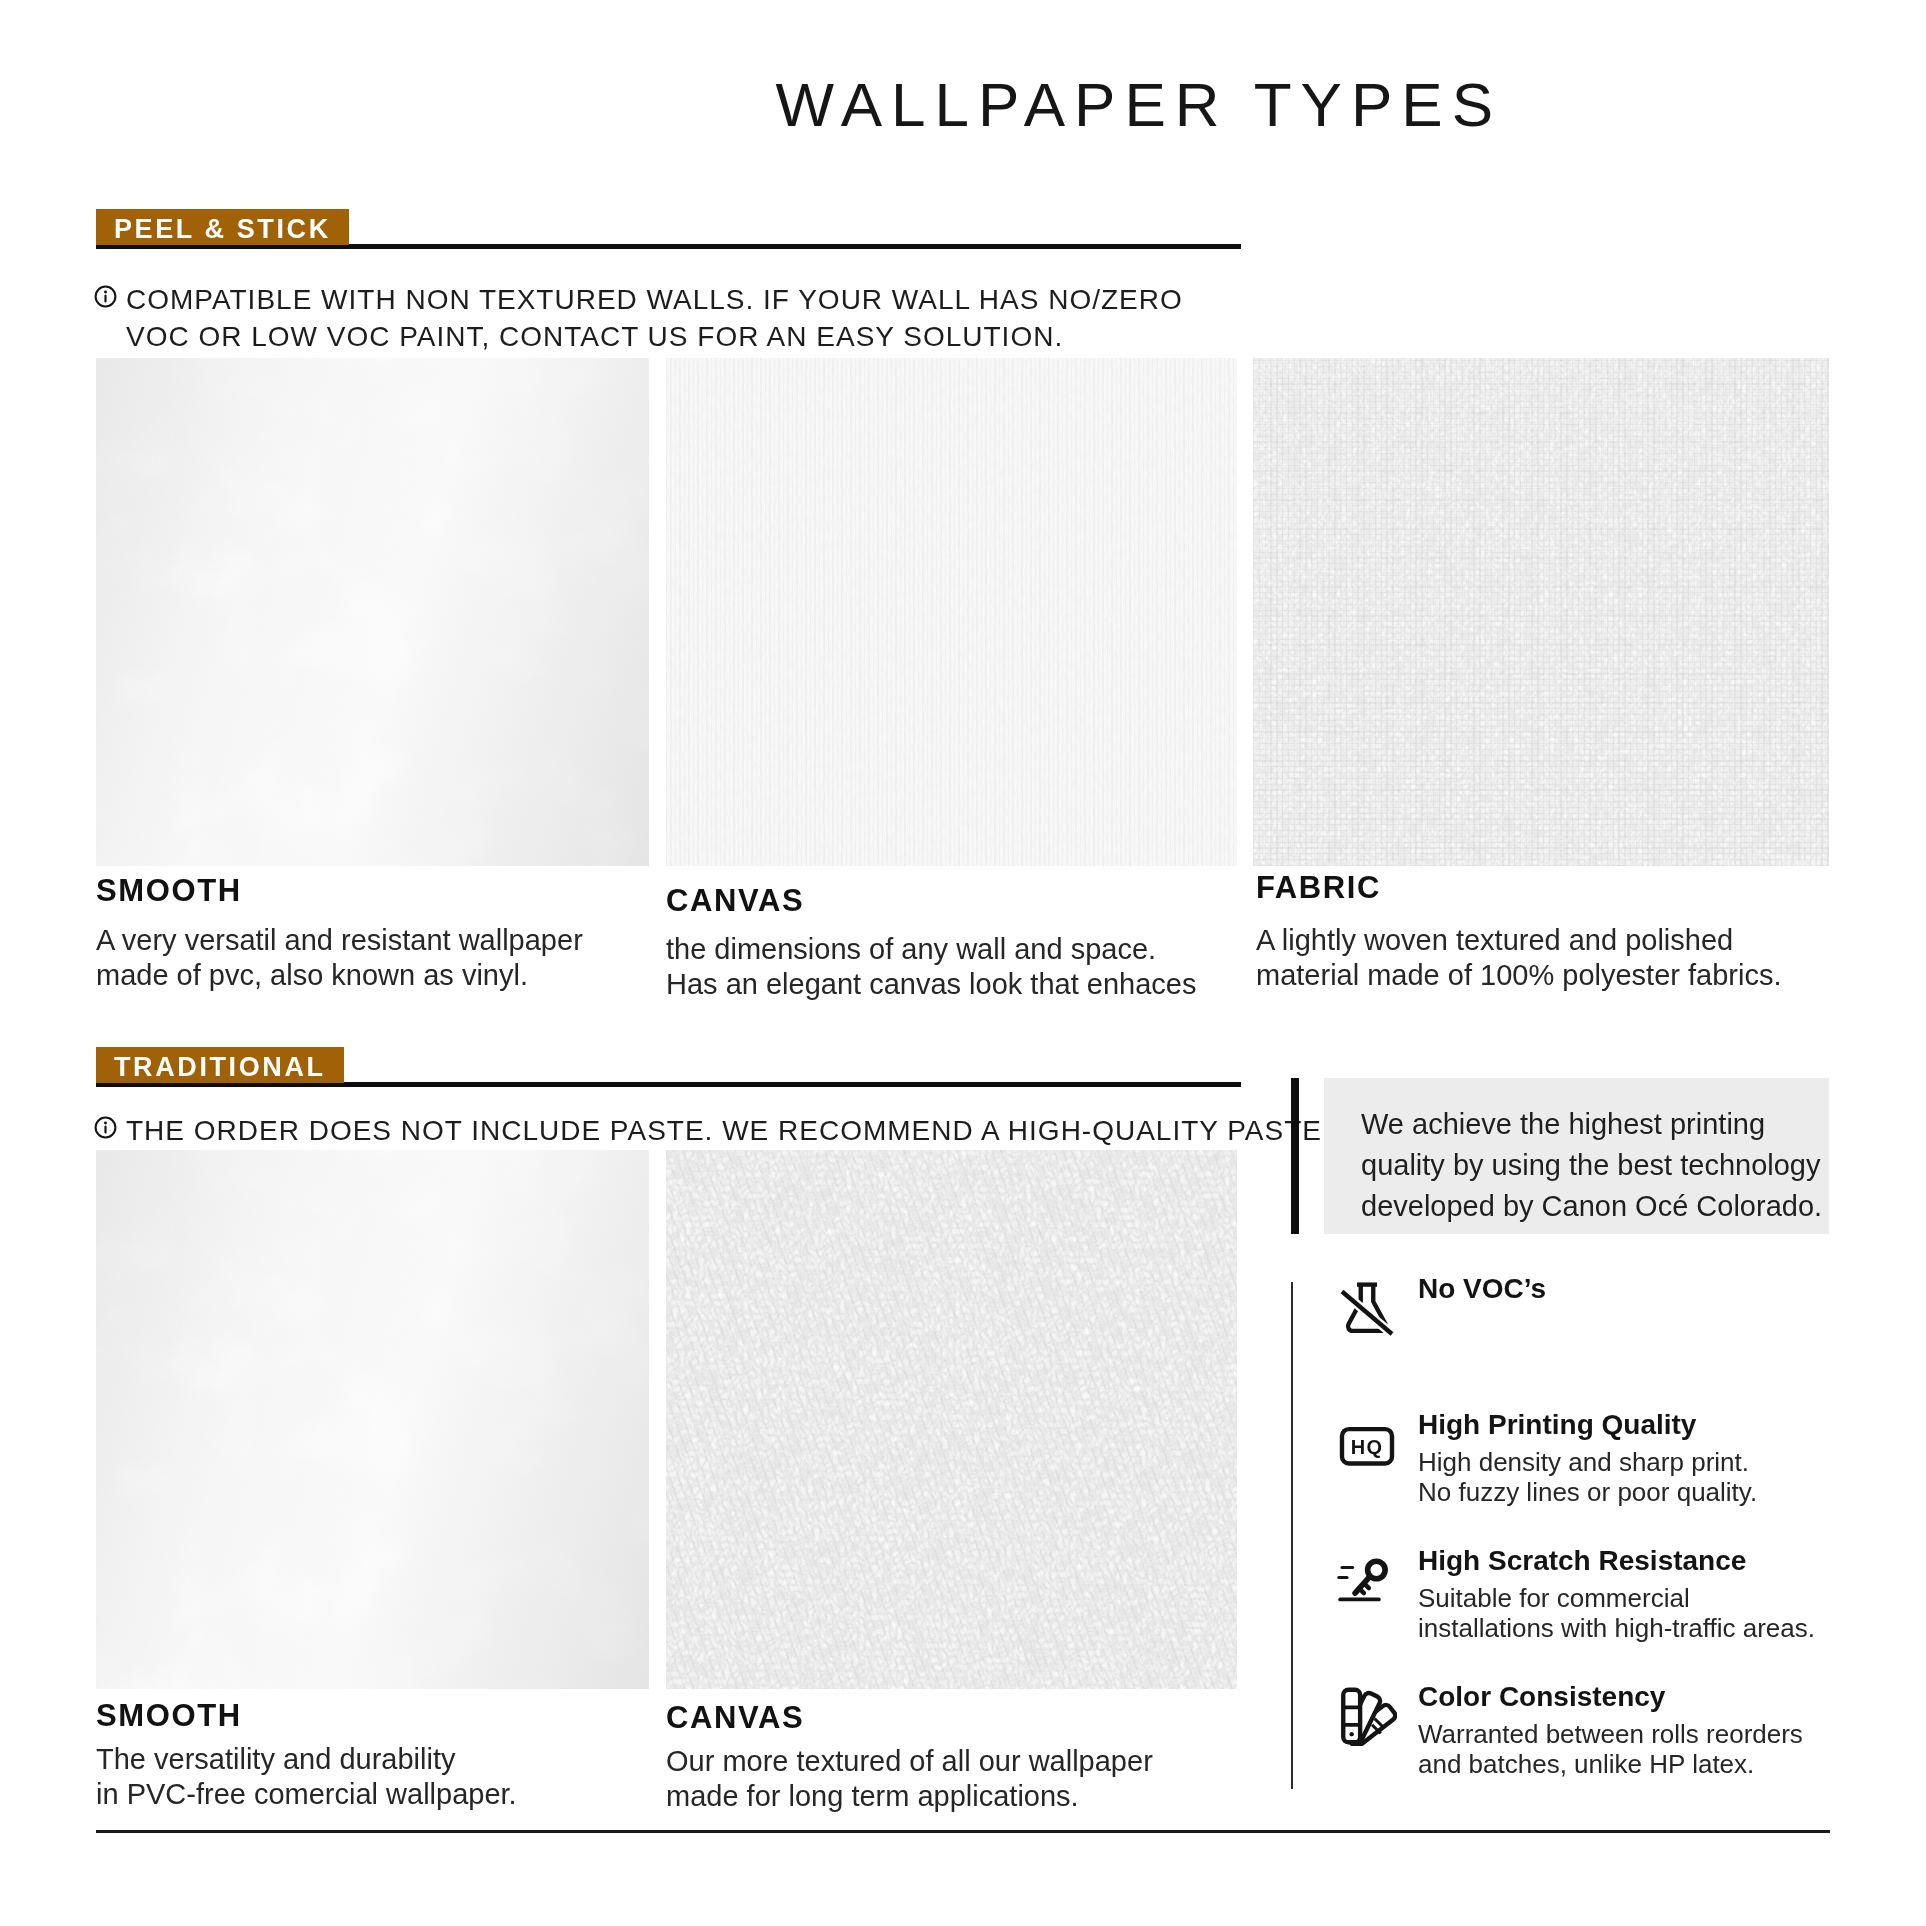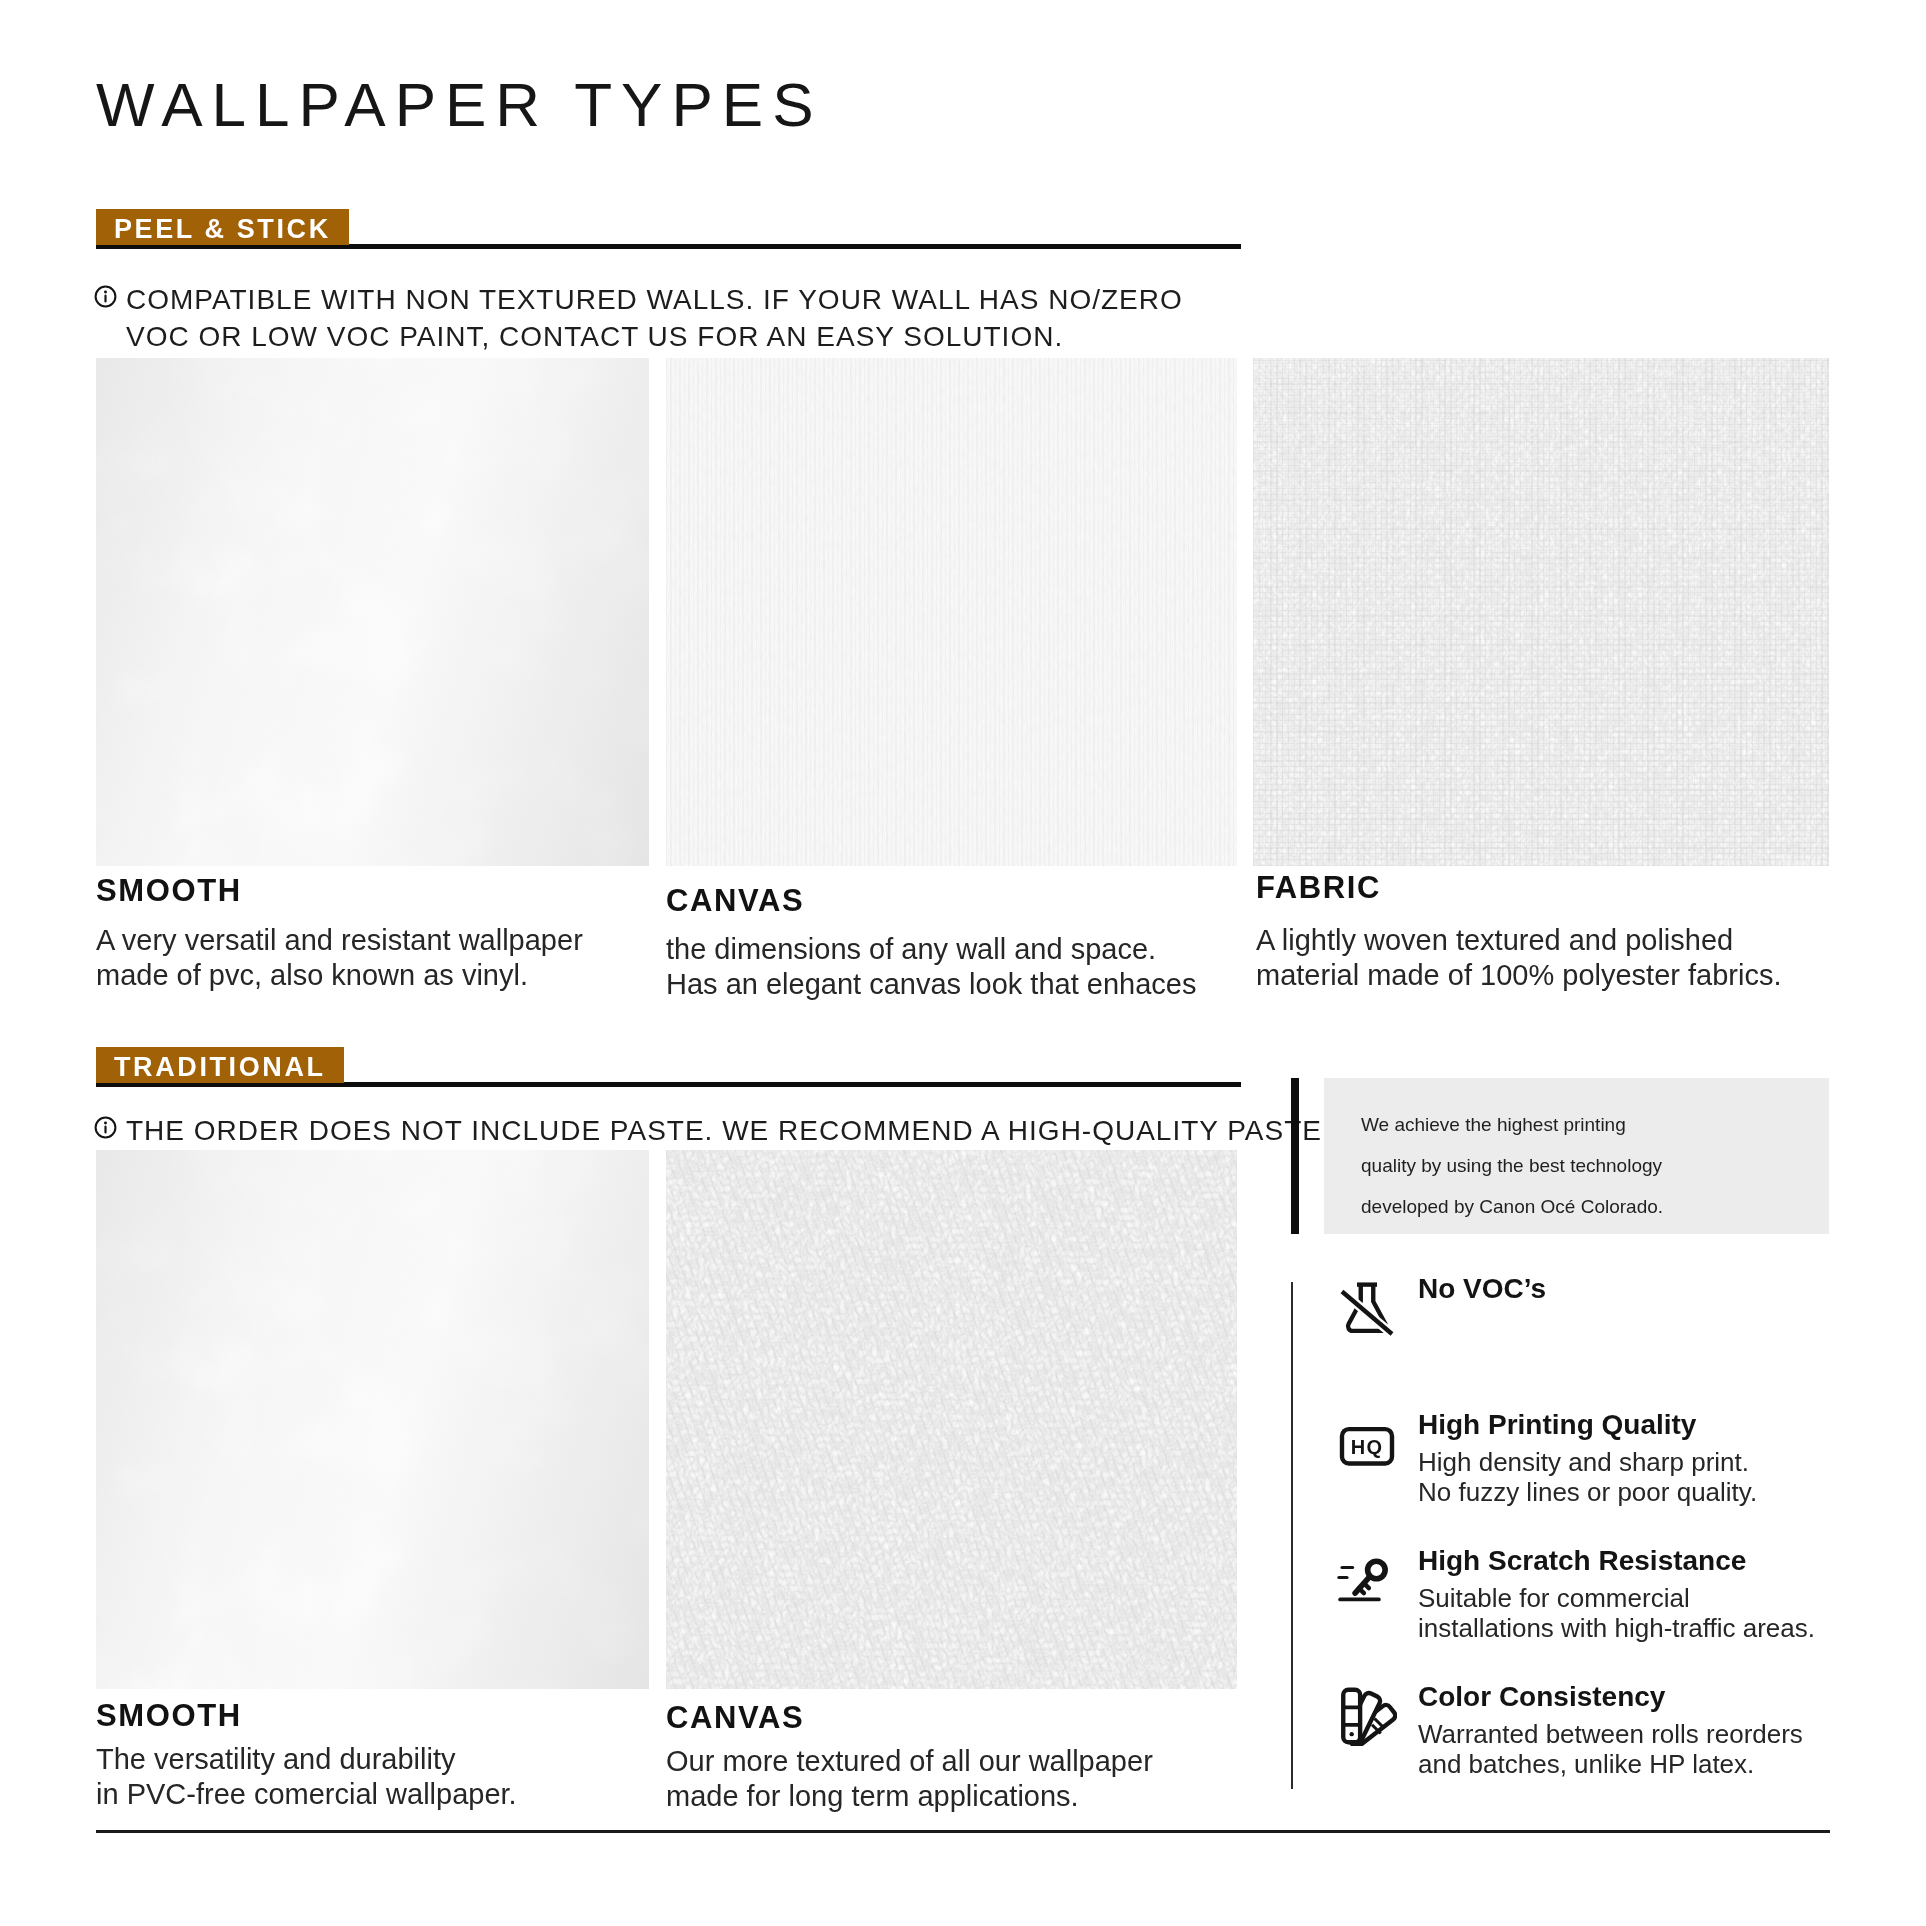--- a/index.html
+++ b/index.html
@@ -3,41 +3,41 @@
 <meta charset="utf-8">
 <style>
   html,body{margin:0;padding:0;background:#ffffff;}
   #canvas{
     position:relative;width:1926px;height:1926px;background:#ffffff;overflow:hidden;
     font-family:"Liberation Sans","DejaVu Sans",sans-serif;color:#1a1a1a;
   }
   .abs{position:absolute;}
   .title{
     font-size:62px;font-weight:500;letter-spacing:9px;color:#161616;
-    text-align:left;white-space:nowrap;
+    text-align:right;white-space:nowrap;
   }
   .badge{
     background:#a16207;color:#ffffff;height:36px;line-height:40px;
     padding:0 18px;font-size:27px;font-weight:600;letter-spacing:2.6px;white-space:nowrap;z-index:3;
   }
   .badge-rule{background:#0d0d0d;height:4.5px;z-index:2;}
   .note{display:flex;align-items:flex-start;}
   .note .txt{font-size:28px;line-height:37px;letter-spacing:1px;color:#1d1d1d;white-space:nowrap;}
   .info-ic{flex:0 0 auto;margin:3.9px 9px 0 0;}
   .swatch{overflow:hidden;background:#ededed;}
   .swatch svg{display:block;width:100%;height:100%;}
   .overlay{position:absolute;left:0;top:0;right:0;bottom:0;pointer-events:none;}
   .shade-smooth{background:linear-gradient(105deg,rgba(110,110,110,0.10) 0%,rgba(255,255,255,0) 30%,rgba(255,255,255,0.32) 55%,rgba(100,100,100,0.12) 100%);}
   .stripes-v{background:repeating-linear-gradient(90deg,rgba(120,120,120,0.05) 0 1.3px,rgba(255,255,255,0) 1.3px 4.5px);}
   .weave{background:repeating-linear-gradient(90deg,rgba(90,90,90,0.06) 0 1.3px,rgba(255,255,255,0) 1.3px 5.8px),repeating-linear-gradient(0deg,rgba(90,90,90,0.05) 0 1.3px,rgba(255,255,255,0) 1.3px 5.8px);}
   .stucco-lines{background:repeating-linear-gradient(70deg,rgba(100,100,100,0.05) 0 1.9px,rgba(255,255,255,0) 1.9px 8.3px);}
   .sw-label{font-size:31px;font-weight:600;letter-spacing:1.6px;color:#121212;white-space:nowrap;}
   .sw-desc{font-size:29px;line-height:35px;color:#262626;white-space:nowrap;}
   .callout-box{background:#ececec;}
-  .callout-box .txt{padding:26px 4px 0 37px;font-size:19px;line-height:41px;color:#1f1f1f;white-space:nowrap;}
+  .callout-box .txt{padding:26px 4px 0 37px;font-size:29px;line-height:41px;color:#1f1f1f;white-space:nowrap;}
   .callout-bar{background:#0d0d0d;}
   .vline{background:#2b2b2b;}
   .feat-title{font-size:28px;font-weight:700;color:#141414;white-space:nowrap;margin:0 0 6.4px 0;}
   .feat-desc{font-size:26px;line-height:30px;color:#262626;white-space:nowrap;}
   .hrule{background:#1a1a1a;}
   .icon{color:#141414;}
 </style>
 </head>
 <body>
 

